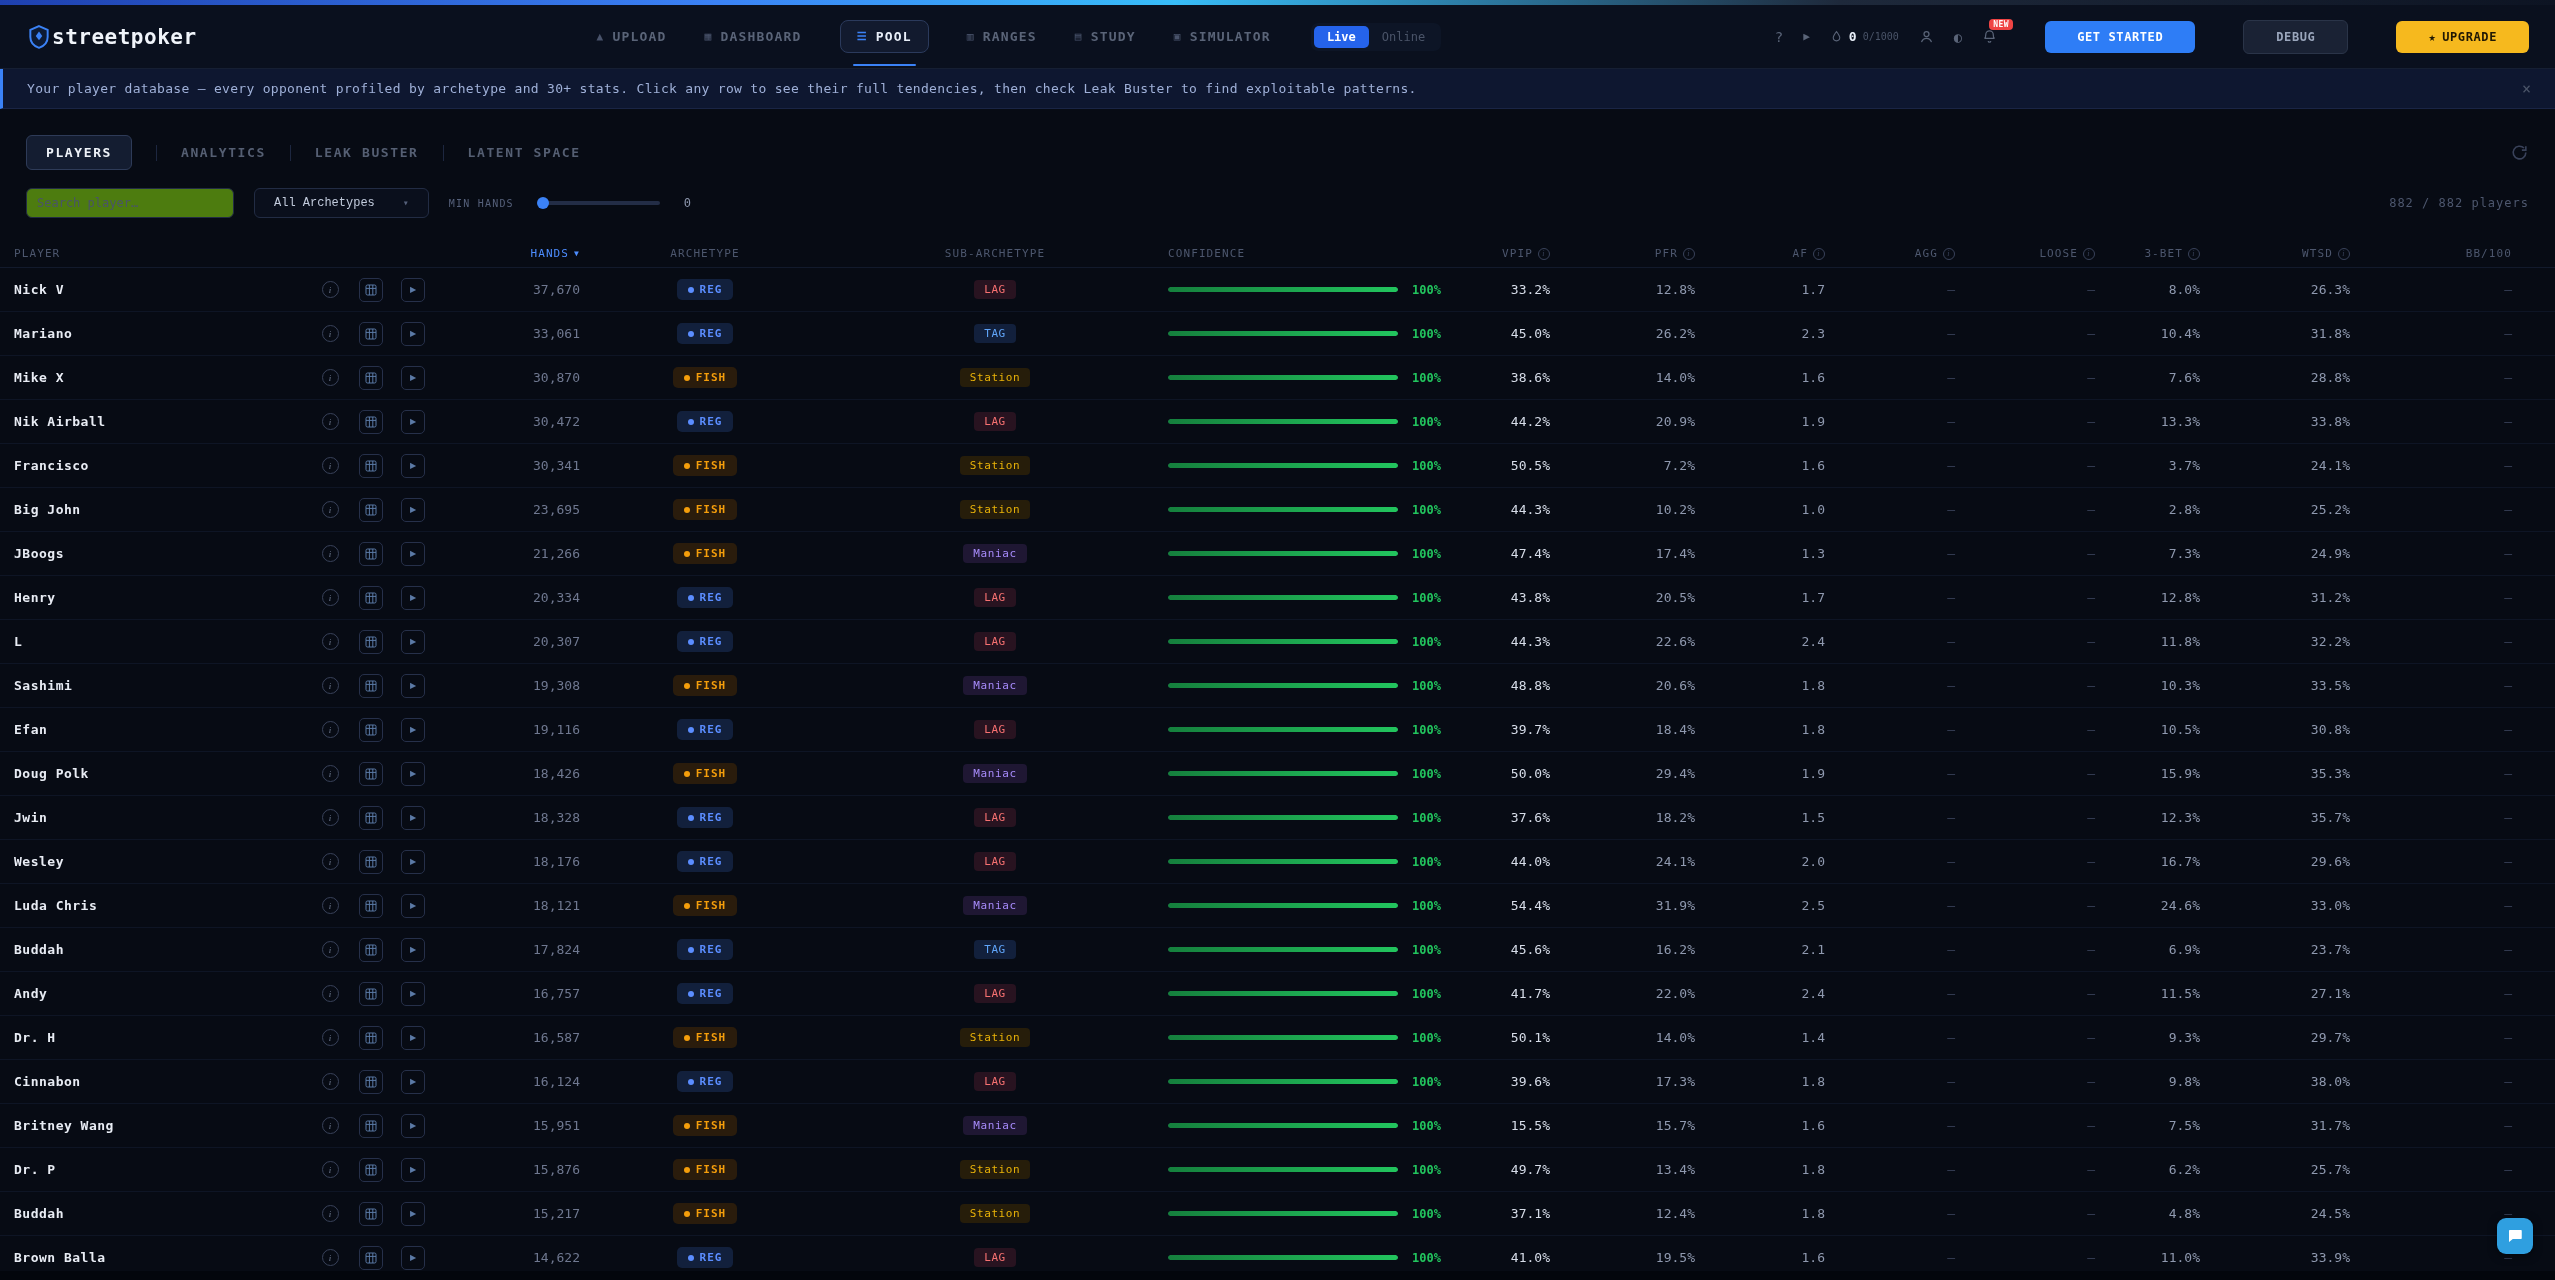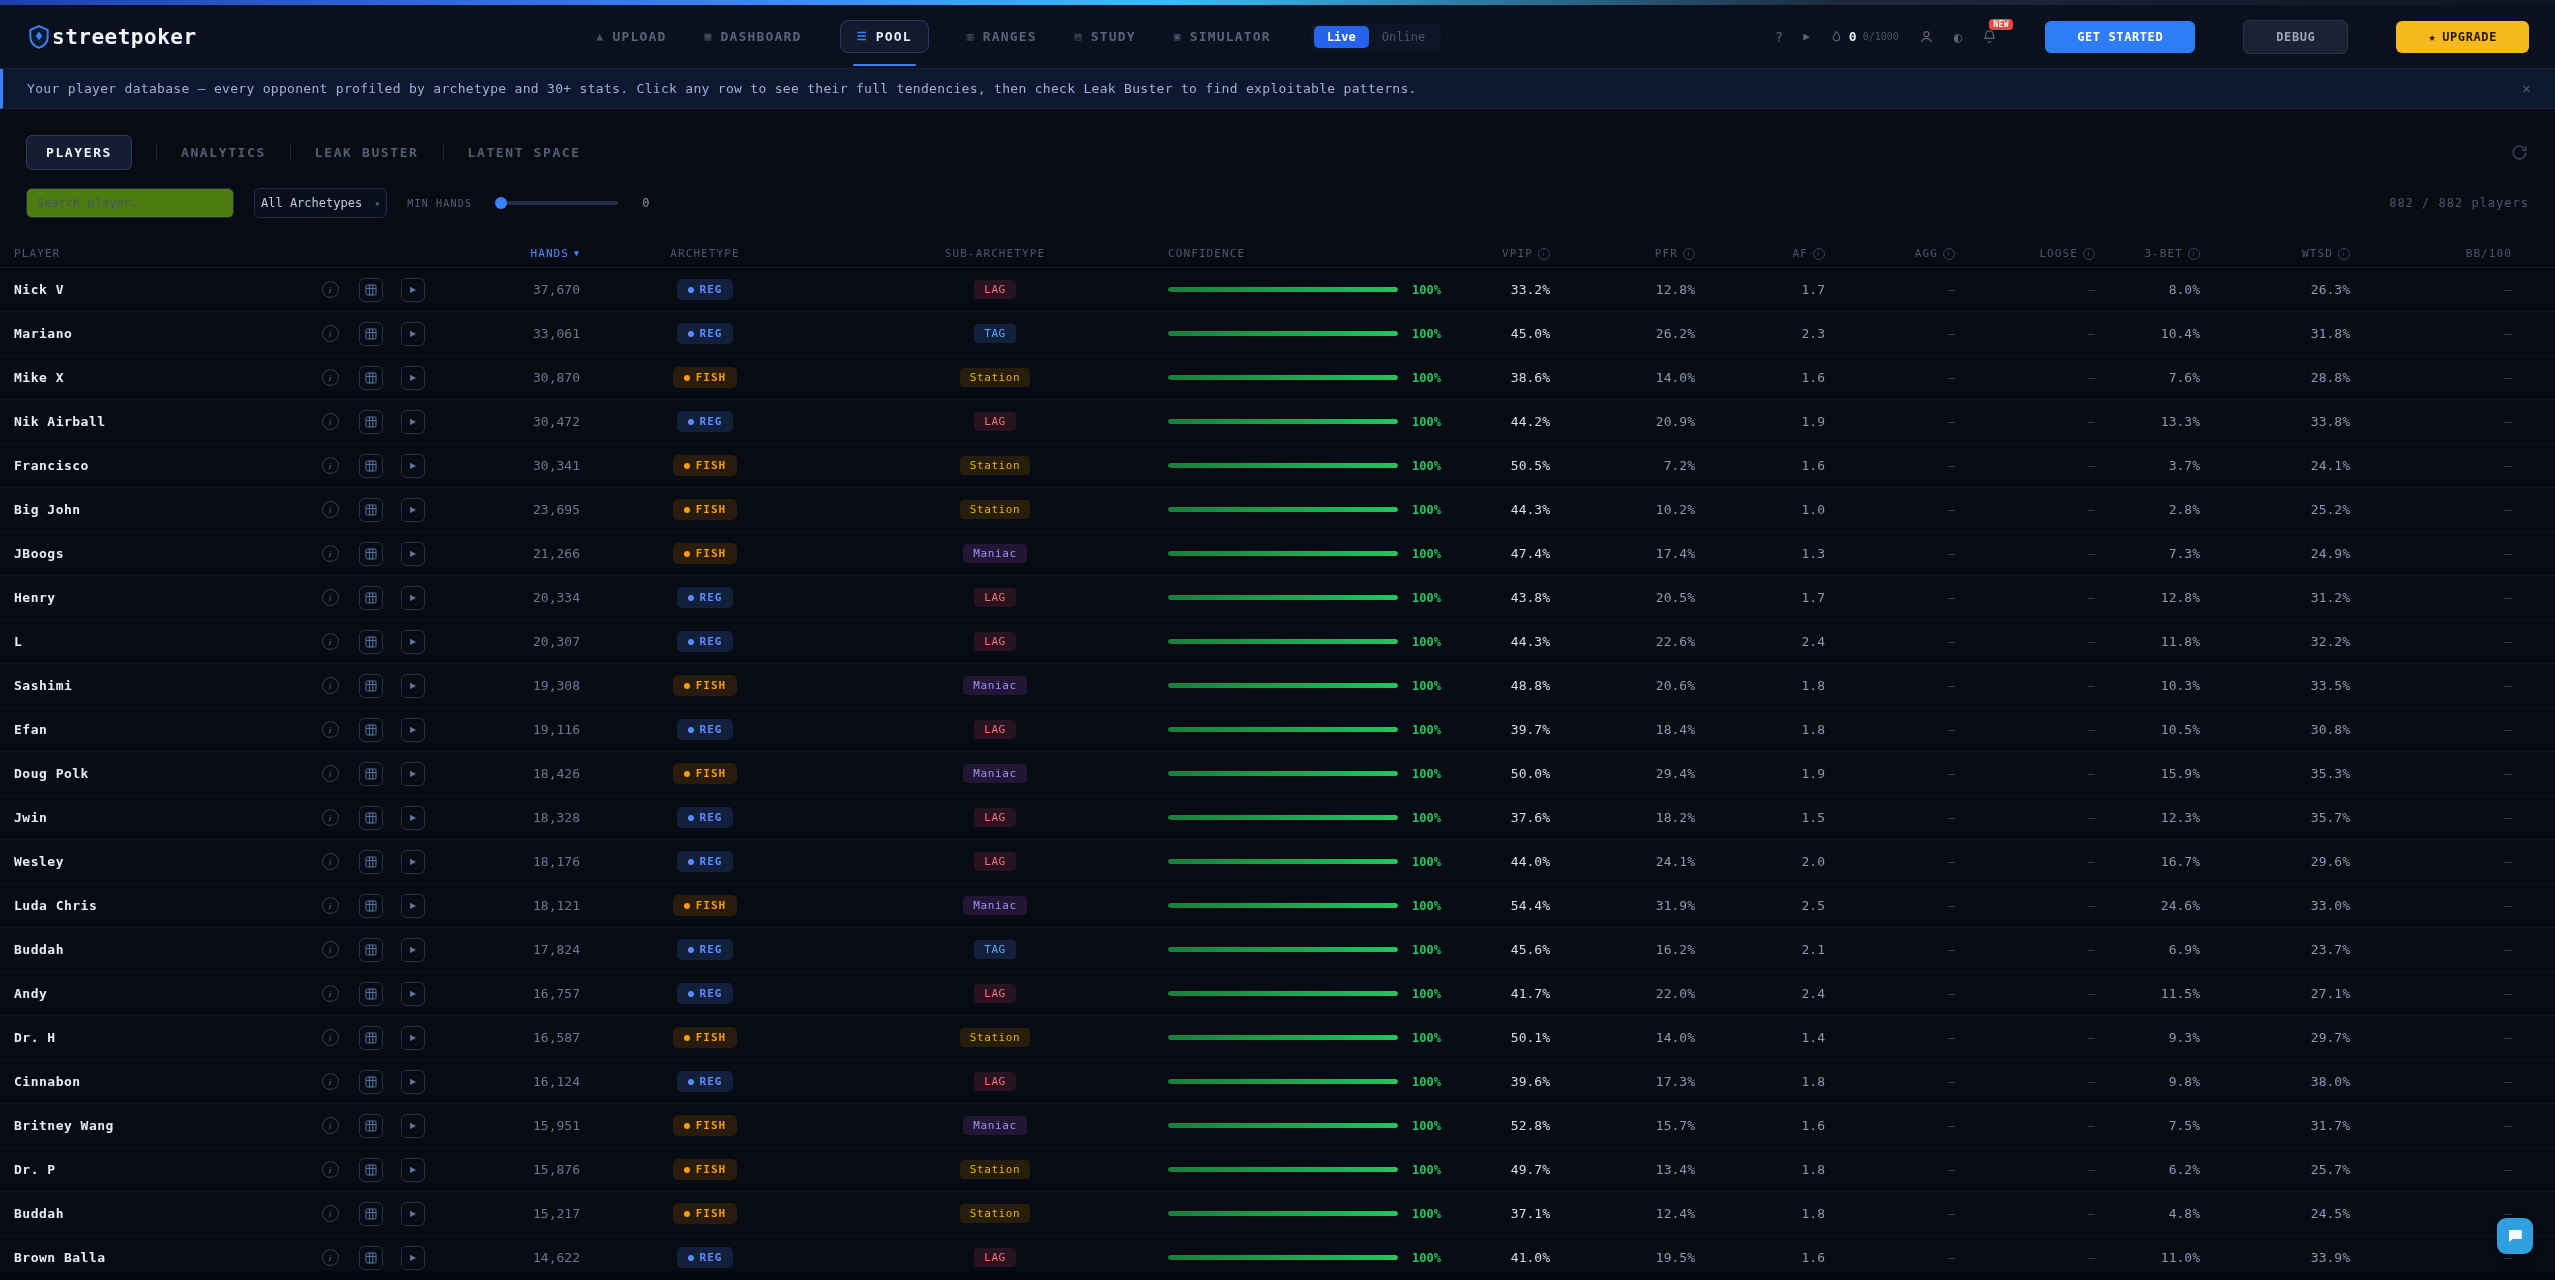--- a/index.html
+++ b/index.html
@@ -61,21 +61,21 @@
   .tab-sep { width:1px; height:16px; background:#1d2740; }
   .refresh-btn { margin-left:auto; color:#39425a; background:none; border:none; cursor:pointer; display:flex; }
 
   
   .filters-row { display:flex; align-items:center; margin:18px 26px 0 26px; gap:20px; }
   .search-input { width:208px; height:30px; background:#4d7c0f; border:1px solid #222c44;
     border-radius:6px; color:#cdd6e4; font-family:inherit; font-size:12px; padding:0 10px; outline:none; }
   .search-input::placeholder { color:#4a5468; }
   .select { height:30px; min-width:128px; background:#0a0f1c; border:1px solid #222c44;
     border-radius:6px; color:#c2cbdc; font-size:12px; display:flex; align-items:center;
-    gap:12px; padding:0 6px; cursor:pointer; }
+    gap:28px; padding:0 19px; cursor:pointer;font-family:Liberation Mono, monospace; }
   .select .chev { color:#55607a; font-size:10px; }
   .slider-group { display:flex; align-items:center; gap:24px; }
   .slider-label { font-size:10px; letter-spacing:1.2px; color:#55607a; }
   .slider { width:122px; height:4px; background:#232d46; border-radius:2px; position:relative; cursor:pointer; }
   .slider-thumb { position:absolute; left:-1px; top:-4px; width:12px; height:12px;
     border-radius:50%; background:#3b82f6; cursor:grab; }
   .slider-value { font-size:12px; color:#8b95ab; }
   .players-count { margin-left:auto; font-size:12px; letter-spacing:1px; color:#4d576e; }
 
   
@@ -1146,21 +1146,21 @@
     </div>
     <div class="cell c-sub">
       <span class="badge-sub sub-maniac">Maniac</span>
     </div>
     <div class="cell c-conf">
       <span class="conf-track">
             <span class="conf-fill" style="width: 100%;"></span>
           </span>
       <span class="conf-label">100%</span>
     </div>
-    <div class="cell c-vpip stat-bright">52.8%</div>
+    <div class="cell c-vpip stat-bright">15.5%</div>
     <div class="cell c-pfr stat-dim">15.7%</div>
     <div class="cell c-af stat-dim">1.6</div>
     <div class="cell c-agg stat-dash">–</div>
     <div class="cell c-loose stat-dash">–</div>
     <div class="cell c-tbet stat-dim">7.5%</div>
     <div class="cell c-wtsd stat-dim">31.7%</div>
     <div class="cell c-bb stat-dash">–</div>
   </div>
 
   <div class="trow">

